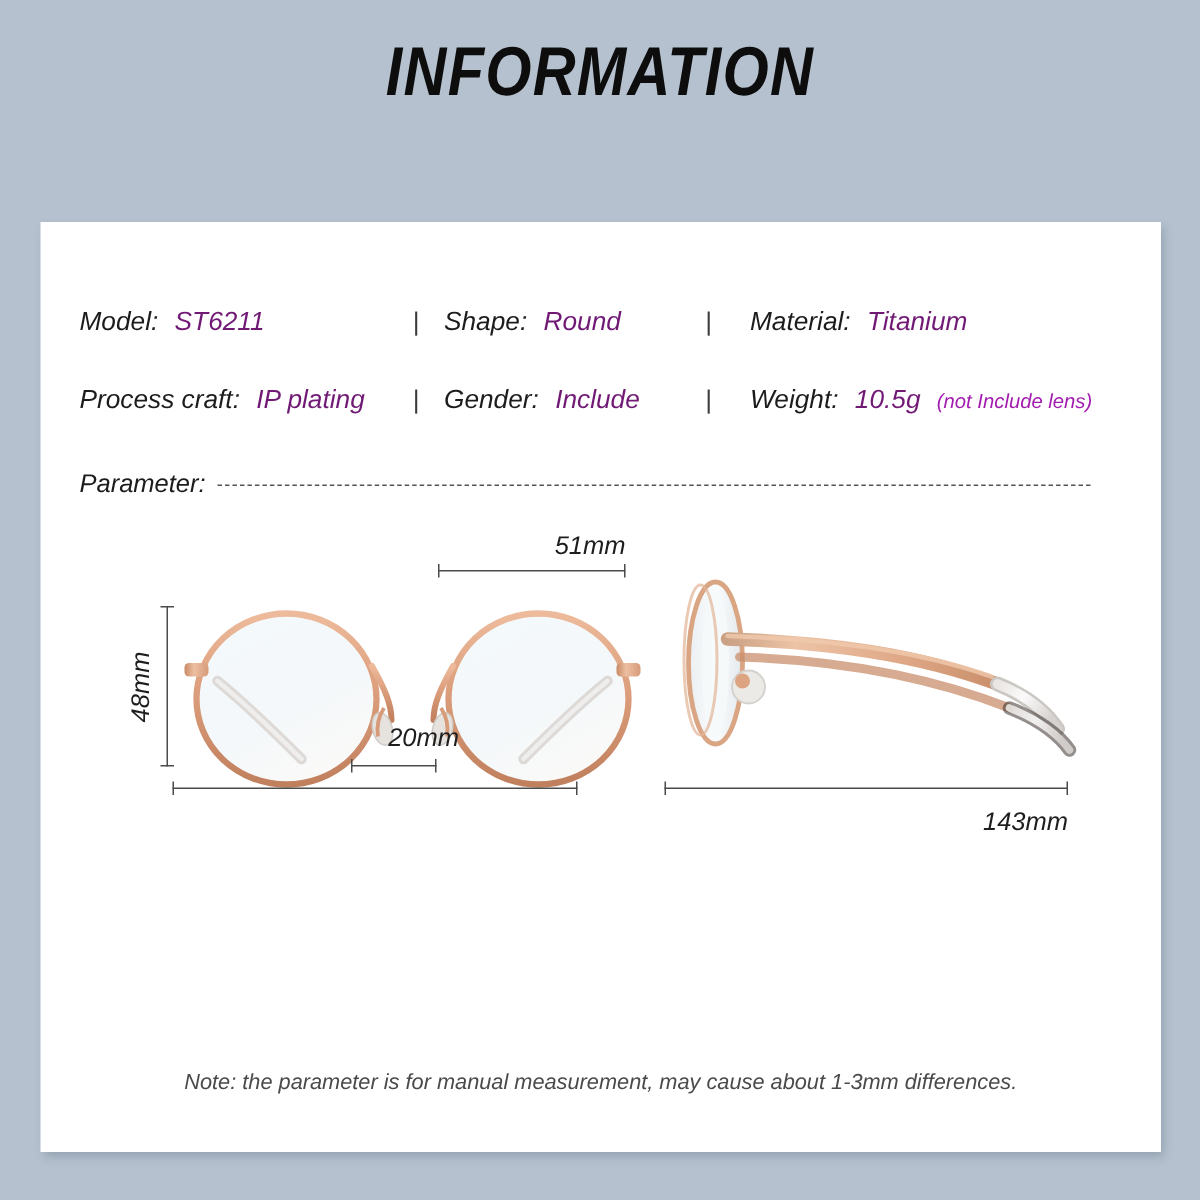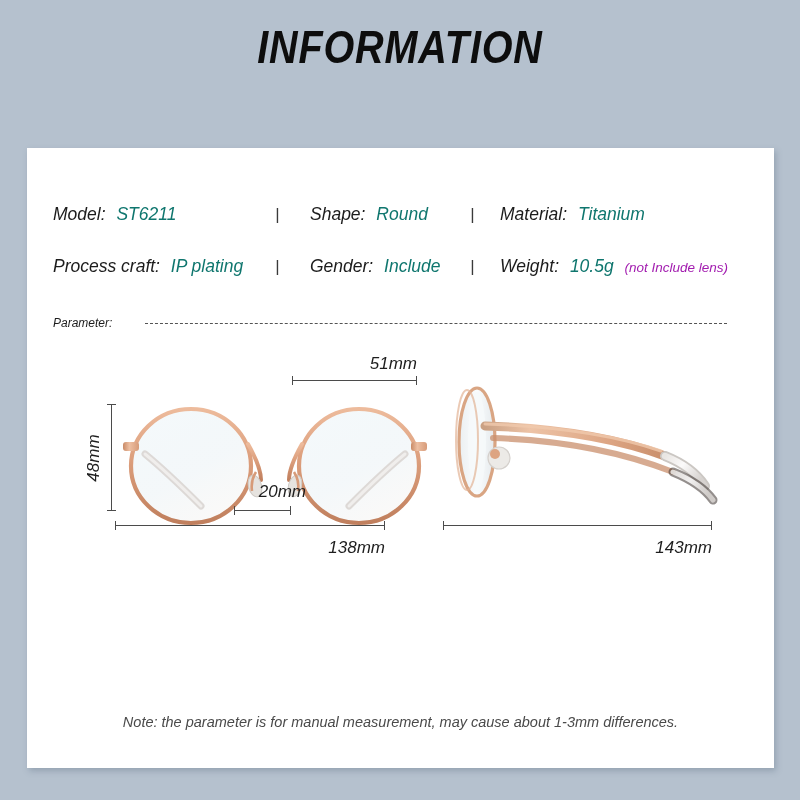--- a/index.html
+++ b/index.html
@@ -65,53 +65,53 @@
   #spec-row-1 { top: 53px; }
   #spec-row-2 { top: 105px; }
 
   .spec-cell {
     position: absolute;
     top: 0;
     line-height: 26px;
     white-space: nowrap;
   }
   .spec-label { color: #1c1c1c; }
-  .spec-value { color: #0f766e; }
+  .spec-value { color: #701a75; }
   .spec-sep {
     position: absolute;
     top: 1px;
     color: #3a3a3a;
     font-size: 17px;
     line-height: 26px;
   }
   .spec-note-small {
     font-size: 13.5px;
     color: #a21caf;
   }
 
   
   .col1 { left: 26px; }
-  .col2 { left: 283px; }
+  .col2 { left: 269px; }
   .col3 { left: 473px; }
   .sep1 { left: 248px; }
   .sep2 { left: 443px; }
 
   
   #parameter-line-row {
     position: absolute;
     left: 26px;
     top: 163px;
     width: 700px;
     height: 24px;
   }
   #parameter-label {
     position: absolute;
     left: 0;
     top: 0;
-    font-size: 12px;
+    font-size: 17px;
     line-height: 24px;
     color: #1c1c1c;
     white-space: nowrap;
   }
   #parameter-dashes {
     position: absolute;
     left: 92px;
     top: 12px;
     width: 582px;
     height: 0;
@@ -293,21 +293,20 @@
       <div class="dim-label" style="left:169px; top:124px; width:110px;">20mm</div>
       <div class="dim-line dim-h" style="left:207px; top:152px; width:57px;">
         <div class="cap-v" style="left:0;"></div>
         <div class="cap-v" style="left:55.6px;"></div>
       </div>
 
       <div class="dim-line dim-h" style="left:88px; top:167px; width:270px;">
         <div class="cap-v" style="left:0;"></div>
         <div class="cap-v" style="left:268.6px;"></div>
       </div>
-      <div class="dim-label" style="left:88px; top:180px; width:270px;">138mm</div>
 
       <svg width="300" height="130" viewBox="0 0 300 130" style="position:absolute; left:414px; top:22px;">
         <defs>
           <linearGradient id="rg2" x1="0" y1="0" x2="1" y2="0">
             <stop offset="0%" stop-color="#caa184"></stop>
             <stop offset="25%" stop-color="#edc3a6"></stop>
             <stop offset="70%" stop-color="#dca482"></stop>
             <stop offset="100%" stop-color="#c98f6c"></stop>
           </linearGradient>
           <linearGradient id="lensside" x1="0" y1="0" x2="1" y2="0">

